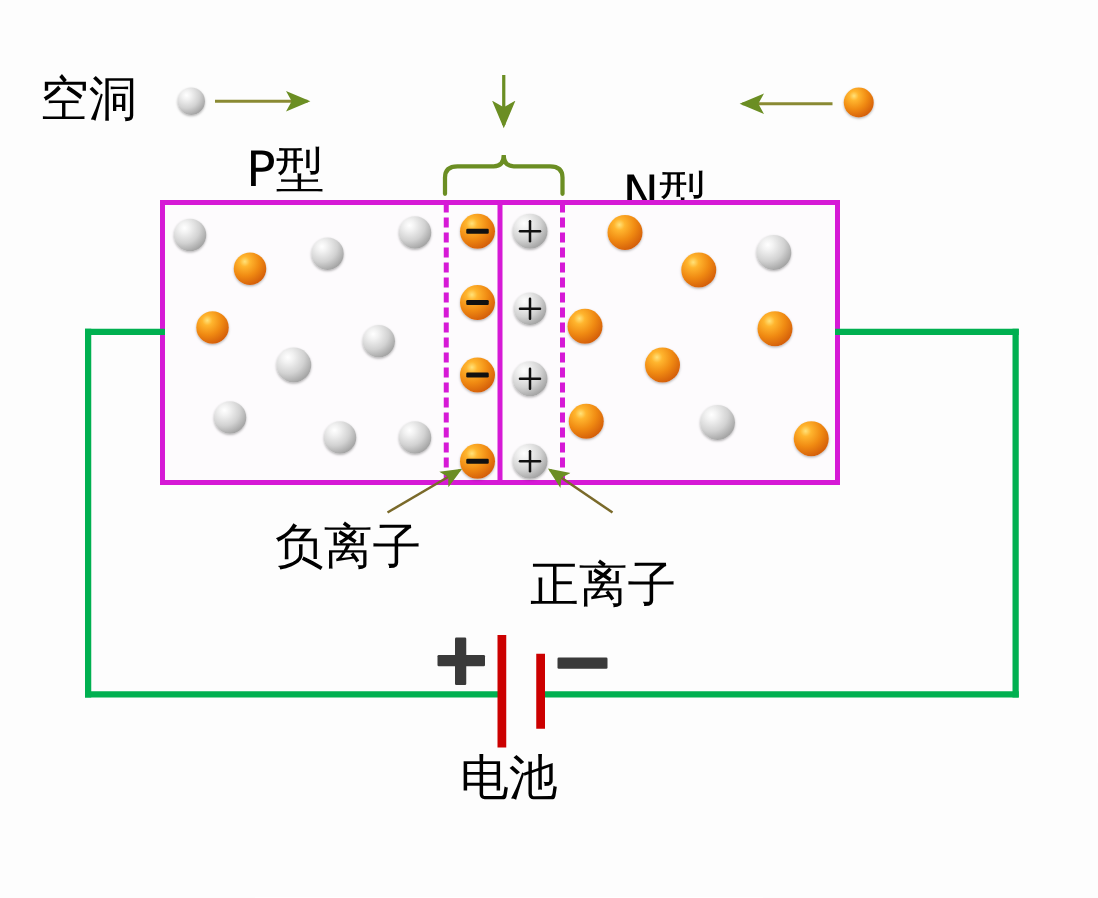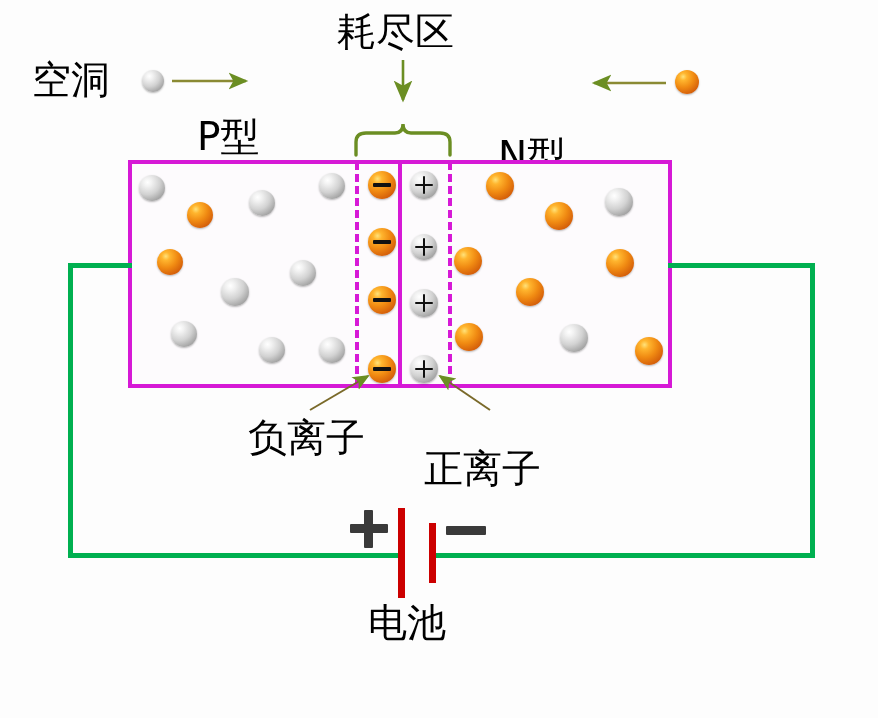--- a/index.html
+++ b/index.html
@@ -114,21 +114,20 @@
     left:0;top:0;
     width:878px;height:718px;
     pointer-events:none;
   }
 </style>
 </head>
 <body>
 
 <div id="stage">
 
-  <div class="lbl lbl-big" style="left:337px;top:12px;">耗尽区</div>
 
   <div class="lbl lbl-big" style="left:32px;top:60px;">空洞</div>
 
 
   <div class="lbl lbl-mid" style="left:197px;top:117px;">P型</div>
 
   <div class="lbl lbl-mid" style="left:498px;top:117px;margin-top:19px;">N型</div>
 
   <div class="sph sph-grey" style="left:142px;top:70px;width:22px;height:22px;"></div>
   <div class="sph sph-orange" style="left:675px;top:70px;width:24px;height:24px;"></div>
@@ -180,21 +179,21 @@
   <div class="sph sph-grey ion ion-pos" style="left:411px;top:234px;width:26px;height:26px;">
       <span class="glyph"></span>
     </div>
   <div class="sph sph-grey ion ion-pos" style="left:410px;top:289px;width:28px;height:28px;">
       <span class="glyph"></span>
     </div>
   <div class="sph sph-grey ion ion-pos" style="left:410px;top:355px;width:28px;height:28px;">
       <span class="glyph"></span>
     </div>
 
-  <div class="lbl lbl-big" style="left:248px;top:418px;text-align:center;">负离子</div>
+  <div class="lbl lbl-big" style="left:220px;top:418px;text-align:center;">负离子</div>
   <div class="lbl lbl-big" style="left:424px;top:418px;margin-top:31px;">正离子</div>
 
   <div class="wire wire-h" style="left:68px;top:263px;width:64px;"></div>
   <div class="wire wire-v" style="left:68px;top:263px;height:295px;"></div>
   <div class="wire wire-h" style="left:68px;top:553px;width:335px;"></div>
 
   <div class="wire wire-h" style="left:668px;top:263px;width:147px;"></div>
   <div class="wire wire-v" style="left:810px;top:263px;height:295px;"></div>
   <div class="wire wire-h" style="left:430px;top:553px;width:385px;"></div>
 

